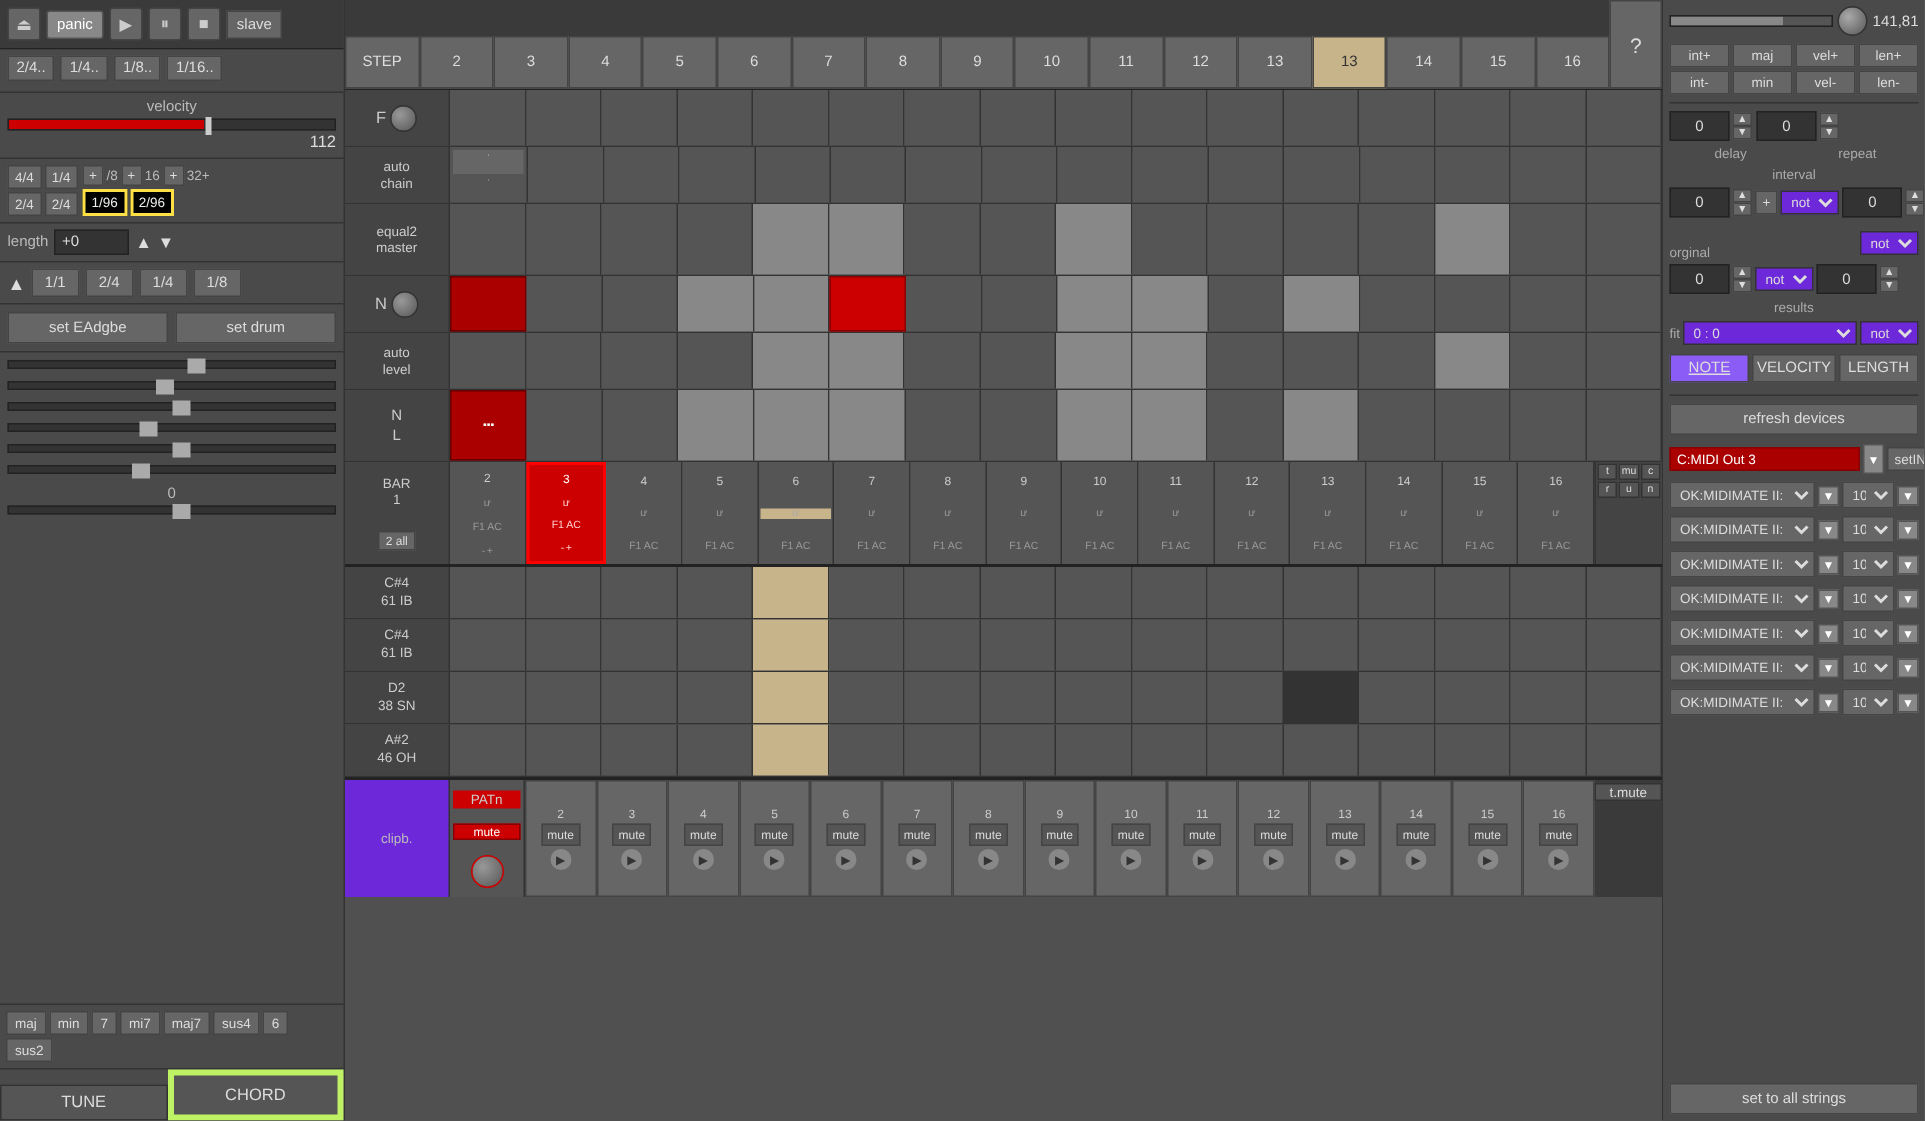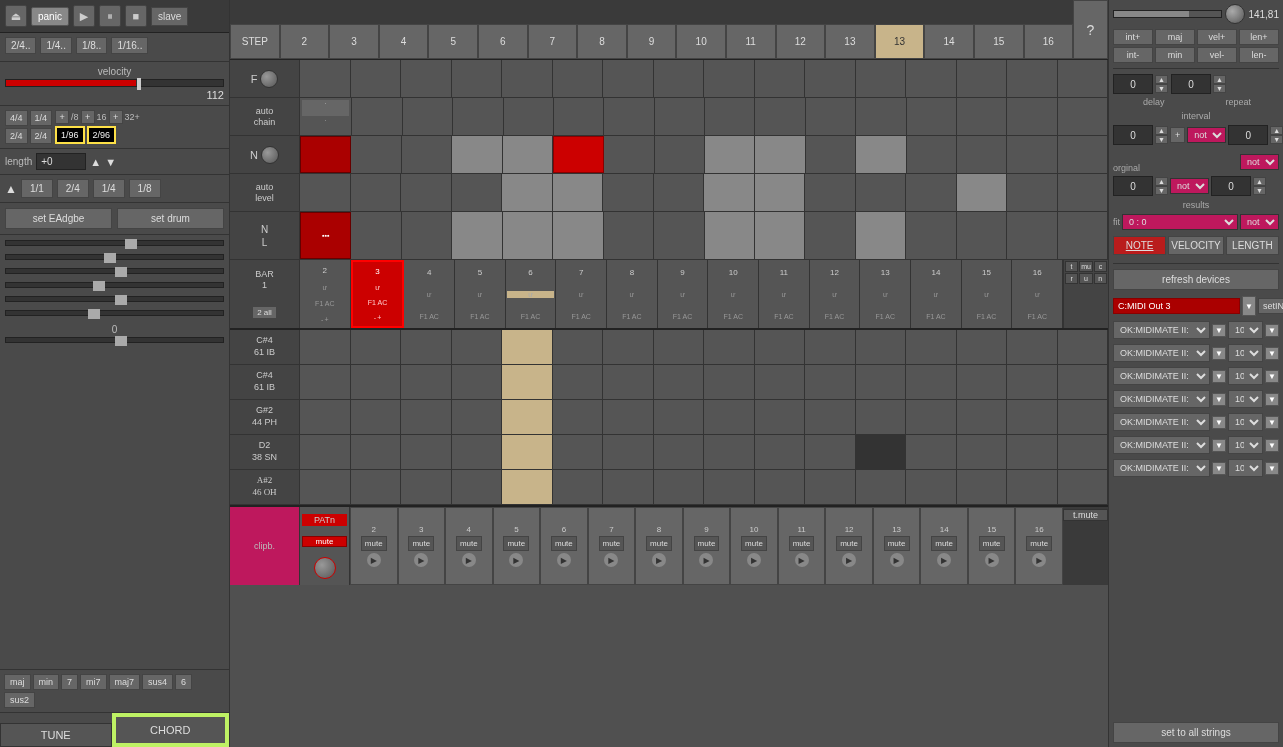--- a/index.html
+++ b/index.html
@@ -506,21 +506,21 @@
     .op-btn {
       background: #666;
       border: 1px solid #444;
       color: #ddd;
       padding: 2px 4px;
       font-size: 9px;
       cursor: pointer;
     }
 
     .not-select {
-      background: #be185d;
+      background: #6d28d9;
       border: 1px solid #333;
       color: #ddd;
       font-size: 9px;
       padding: 1px 2px;
     }
 
     .note-vel-len-tabs {
       display: flex;
       gap: 2px;
       margin: 3px 0;
@@ -531,21 +531,21 @@
       background: #666;
       border: 1px solid #444;
       color: #ddd;
       padding: 3px 2px;
       font-size: 10px;
       cursor: pointer;
       text-align: center;
     }
 
     .nvl-tab.active {
-      background: #b91c1c;
+      background: #8b5cf6;
       text-decoration: underline;
     }
 
     .refresh-btn {
       background: #666;
       border: 1px solid #444;
       color: #ddd;
       padding: 4px;
       font-size: 10px;
       cursor: pointer;
@@ -838,20 +838,43 @@
           <div class="seq-cell"></div>
           <div class="seq-cell"></div>
           <div class="seq-cell"></div>
           <div class="seq-cell"></div>
           <div class="seq-cell"></div>
           <div class="seq-cell"></div>
           <div class="seq-cell"></div>
         </div>
       </div>
 
+      <div style="display:flex; height:48px; border-bottom:1px solid #333;">
+        <div style="width:70px; background:#444; display:flex; align-items:center; justify-content:center; border-right:1px solid #333;">
+          <span style="font-size:9px; color:#ccc; text-align:center; line-height:1.2;">equal2<br>master</span>
+        </div>
+        <div style="flex:1; display:flex;">
+          <div class="seq-cell"></div>
+          <div class="seq-cell"></div>
+          <div class="seq-cell"></div>
+          <div class="seq-cell"></div>
+          <div class="seq-cell" style="background:#888;"></div>
+          <div class="seq-cell" style="background:#888;"></div>
+          <div class="seq-cell"></div>
+          <div class="seq-cell"></div>
+          <div class="seq-cell" style="background:#888;"></div>
+          <div class="seq-cell"></div>
+          <div class="seq-cell"></div>
+          <div class="seq-cell"></div>
+          <div class="seq-cell"></div>
+          <div class="seq-cell" style="background:#888;"></div>
+          <div class="seq-cell"></div>
+          <div class="seq-cell"></div>
+        </div>
+      </div>
 
       <div style="display:flex; height:38px; border-bottom:1px solid #333;">
         <div style="width:70px; background:#444; display:flex; align-items:center; justify-content:center; gap:3px; border-right:1px solid #333;">
           <span style="font-size:11px; color:#ccc;">N</span>
           <div class="knob-small"></div>
         </div>
         <div style="flex:1; display:flex;">
           <div class="seq-cell" style="background:#a00; border:1px solid #600;"></div>
           <div class="seq-cell"></div>
           <div class="seq-cell"></div>
@@ -1067,43 +1090,20 @@
           <div class="seq-cell"></div>
           <div class="seq-cell"></div>
           <div class="seq-cell"></div>
           <div class="seq-cell"></div>
           <div class="seq-cell"></div>
           <div class="seq-cell"></div>
           <div class="seq-cell"></div>
         </div>
       </div>
 
-      <div style="display:flex; height:35px; border-bottom:1px solid #333;">
-        <div style="width:70px; background:#444; display:flex; align-items:center; justify-content:center; border-right:1px solid #333;">
-          <span style="font-size:9px; color:#ccc; text-align:center; line-height:1.3;">G#2<br>44 PH</span>
-        </div>
-        <div style="flex:1; display:flex;">
-          <div class="seq-cell"></div>
-          <div class="seq-cell"></div>
-          <div class="seq-cell"></div>
-          <div class="seq-cell"></div>
-          <div class="seq-cell" style="background:#c8b48a;"></div>
-          <div class="seq-cell"></div>
-          <div class="seq-cell"></div>
-          <div class="seq-cell"></div>
-          <div class="seq-cell"></div>
-          <div class="seq-cell"></div>
-          <div class="seq-cell"></div>
-          <div class="seq-cell"></div>
-          <div class="seq-cell"></div>
-          <div class="seq-cell"></div>
-          <div class="seq-cell"></div>
-          <div class="seq-cell"></div>
-        </div>
-      </div>
 
       <div style="display:flex; height:35px; border-bottom:1px solid #333;">
         <div style="width:70px; background:#444; display:flex; align-items:center; justify-content:center; border-right:1px solid #333;">
           <span style="font-size:9px; color:#ccc; text-align:center; line-height:1.3;">D2<br>38 SN</span>
         </div>
         <div style="flex:1; display:flex;">
           <div class="seq-cell"></div>
           <div class="seq-cell"></div>
           <div class="seq-cell"></div>
           <div class="seq-cell"></div>
@@ -1115,21 +1115,21 @@
           <div class="seq-cell"></div>
           <div class="seq-cell"></div>
           <div class="seq-cell" style="background:#333;"></div>
           <div class="seq-cell"></div>
           <div class="seq-cell"></div>
           <div class="seq-cell"></div>
           <div class="seq-cell"></div>
         </div>
       </div>
 
-      <div style="display:flex; height:35px; border-bottom:1px solid #333;font-family:Liberation Serif, serif;">
+      <div style="display:flex; height:35px; border-bottom:1px solid #333;">
         <div style="width:70px; background:#444; display:flex; align-items:center; justify-content:center; border-right:1px solid #333;">
           <span style="font-size:9px; color:#ccc; text-align:center; line-height:1.3;">A#2<br>46 OH</span>
         </div>
         <div style="flex:1; display:flex;">
           <div class="seq-cell"></div>
           <div class="seq-cell"></div>
           <div class="seq-cell"></div>
           <div class="seq-cell"></div>
           <div class="seq-cell" style="background:#c8b48a;"></div>
           <div class="seq-cell"></div>
@@ -1141,21 +1141,21 @@
           <div class="seq-cell"></div>
           <div class="seq-cell"></div>
           <div class="seq-cell"></div>
           <div class="seq-cell"></div>
           <div class="seq-cell"></div>
         </div>
       </div>
 
 
       <div style="display:flex; align-items:stretch; background:#3a3a3a; border-top:2px solid #222; height:80px; flex-shrink:0;">
-        <div style="width:70px; background:#be185d; display:flex; flex-direction:column; align-items:center; justify-content:center; border-right:1px solid #333; gap:2px; padding:2px;">
+        <div style="width:70px; background:#6d28d9; display:flex; flex-direction:column; align-items:center; justify-content:center; border-right:1px solid #333; gap:2px; padding:2px;">
           <span style="font-size:9px; color:#bbb;">clipb.</span>
         </div>
 
         <div style="width:50px; background:#555; border-right:1px solid #333; display:flex; flex-direction:column; align-items:center; justify-content:space-around; padding:2px; gap:1px;">
           <span style="font-size:9px; color:#ccc; background:#c00; padding:1px 3px; width:100%; text-align:center;">PATn</span>
           <button style="background:#c00; border:1px solid #800; color:#fff; font-size:8px; width:100%; cursor:pointer;">mute</button>
           <div style="width:22px; height:22px; background:radial-gradient(circle at 35% 35%, #999, #555); border-radius:50%; border:1px solid #c00; cursor:pointer;"></div>
         </div>
 
         <div style="flex:1; display:flex;">

